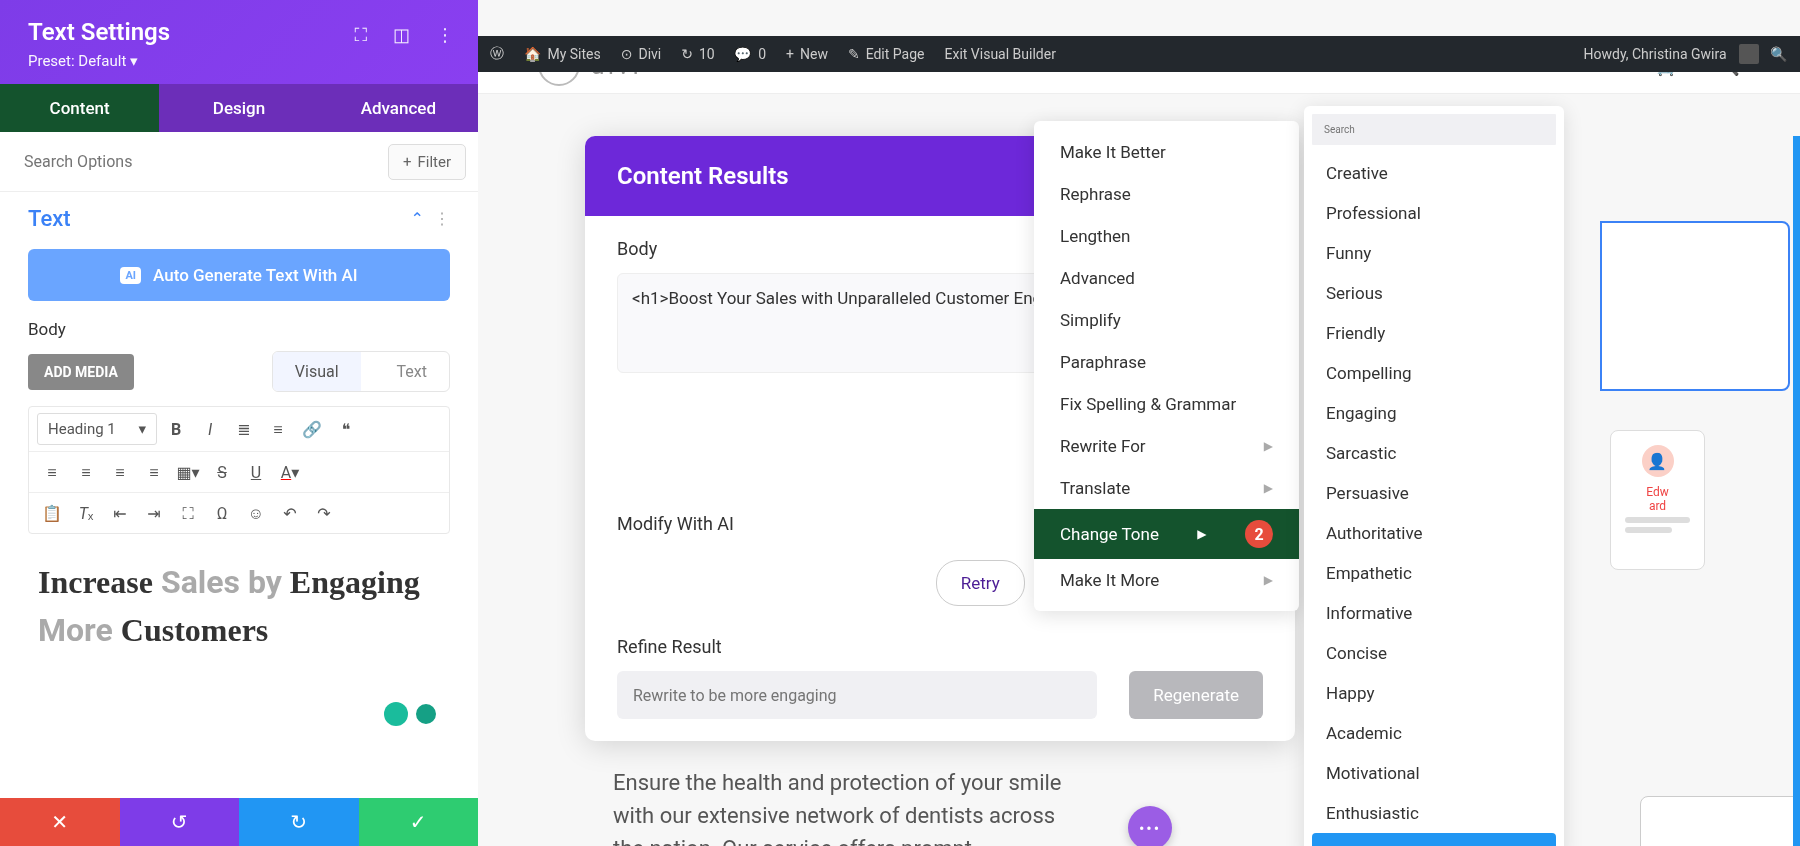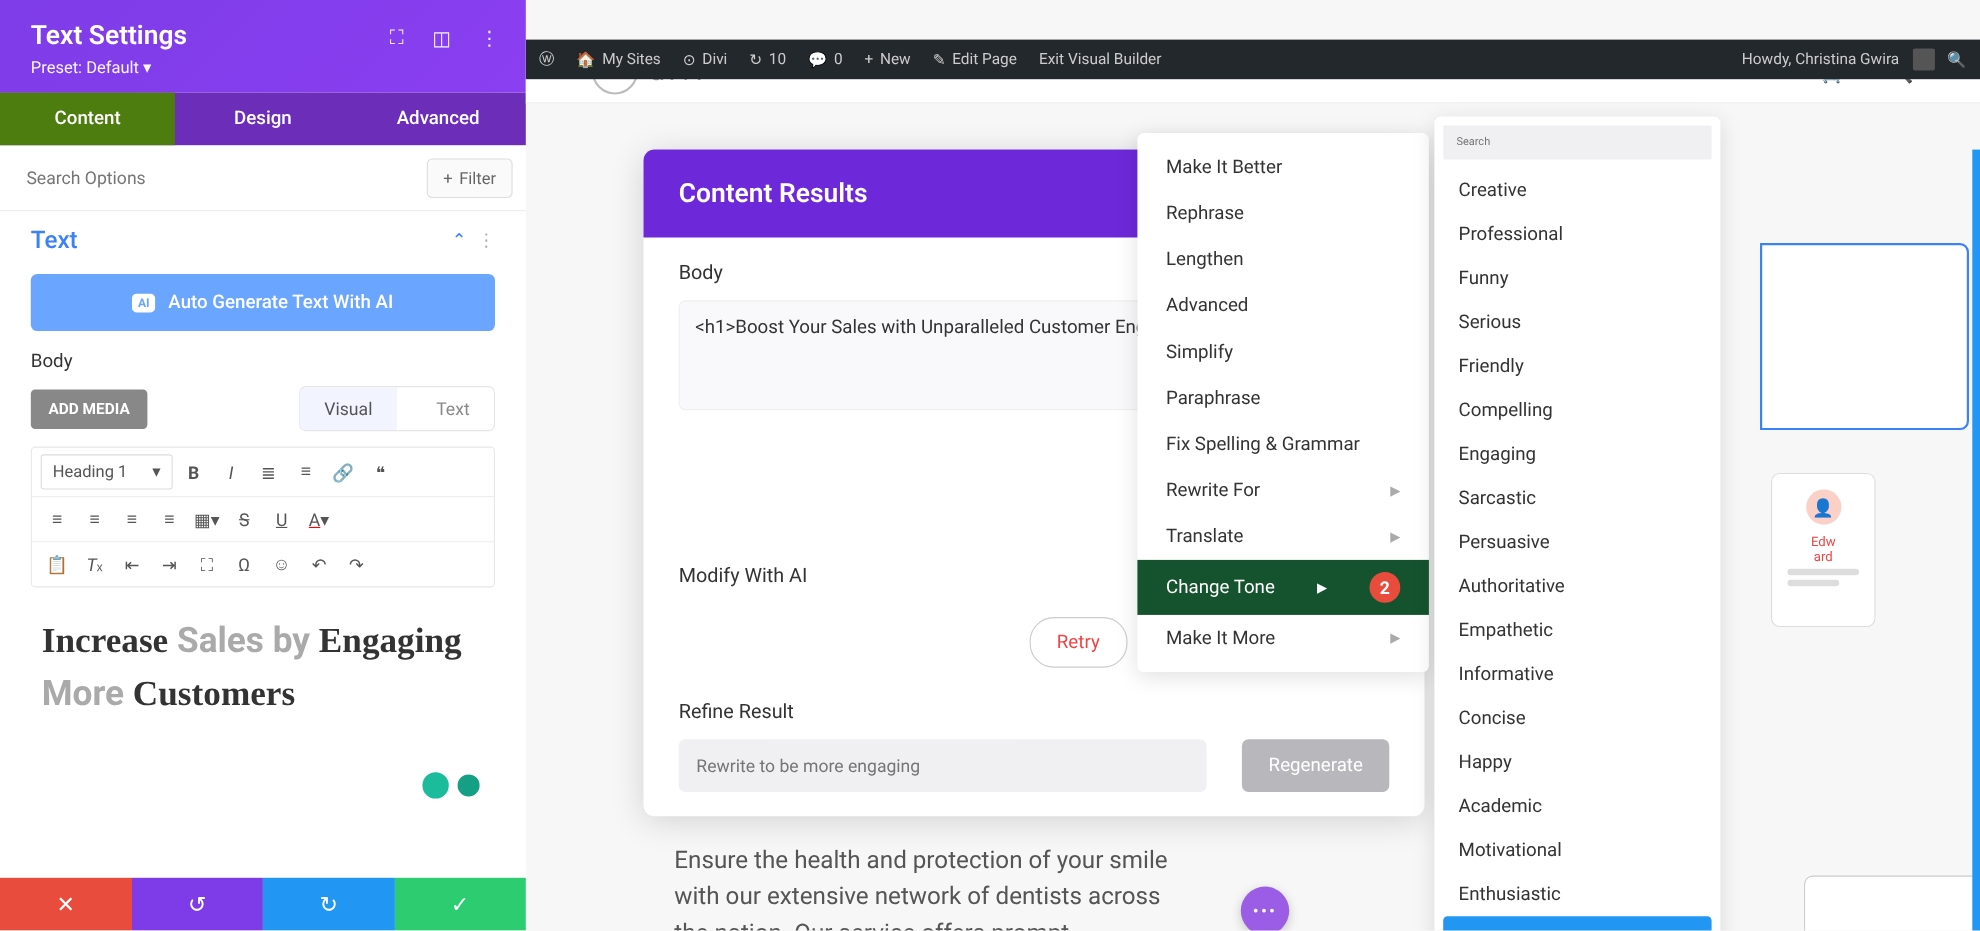--- a/index.html
+++ b/index.html
@@ -15,21 +15,21 @@
 
 .settings-panel { position: absolute; left: 0; top: 0; width: 478px; height: 100%; background: #fff; display: flex; flex-direction: column; }
 .settings-header { background: linear-gradient(135deg, #7e3ce8, #8a3ff0); color: #fff; padding: 18px 28px 14px; position: relative; }
 .settings-title { font-size: 24px; font-weight: 600; }
 .settings-preset { font-size: 15px; margin-top: 6px; opacity: 0.95; }
 .hdr-icons { position: absolute; right: 24px; top: 24px; display: flex; gap: 26px; }
 .hdr-icons span { cursor: pointer; opacity: .9; font-size: 18px; }
 
 .tabs { display: flex; background: #6c2eb9; }
 .tab { padding: 14px 0; color: #fff; font-size: 17px; font-weight: 500; cursor: pointer; text-align: center; flex: 1; }
-.tab.active { background: #4d7c0f; }
+.tab.active { background: #14532d; }
 
 .search-row { display: flex; align-items: center; padding: 10px 12px; border-bottom: 1px solid #eee; }
 .search-input { flex: 1; border: none; padding: 10px 12px; font-size: 16px; background: transparent; outline: none; }
 .filter-btn { display: flex; align-items: center; gap: 6px; padding: 8px 14px; border: 1px solid #ddd; border-radius: 5px; background: #fafafa; cursor: pointer; color: #666; font-size: 15px; }
 
 .section { padding: 14px 28px; }
 .section-head { display: flex; align-items: center; justify-content: space-between; }
 .section-title { color: #3b82f6; font-size: 22px; font-weight: 500; }
 .chevron { color: #3b82f6; cursor: pointer; }
 .options-dots { color: #aaa; cursor: pointer; margin-left: 10px; }
@@ -75,21 +75,21 @@
 .cart-icon, .search-icon { color: #555; cursor: pointer; font-size: 20px; }
 
 
 .modal { position: absolute; left: 107px; top: 100px; width: 710px; background: #fff; border-radius: 10px; box-shadow: 0 4px 30px rgba(0,0,0,.15); overflow: visible; }
 .modal-header { background: #6d28d9; color: #fff; padding: 26px 32px; border-radius: 10px 10px 0 0; font-size: 24px; font-weight: 600; }
 .modal-body { padding: 22px 32px; }
 .body-title { font-size: 18px; color: #333; margin-bottom: 14px; }
 .body-box { background: #f9f9fb; border: 1px solid #eee; border-radius: 6px; padding: 14px; font-size: 17px; color: #333; min-height: 100px; }
 .modify-label { font-size: 18px; color: #333; margin-top: 20px; }
 .btn-row { display: flex; gap: 12px; justify-content: flex-end; margin-top: 26px; align-items: center; }
-.pill-btn { border: 1px solid #ccc; border-radius: 22px; padding: 12px 24px; font-size: 17px; cursor: pointer; background: #fff; color: #ef4444; display: flex; align-items: center; gap: 8px; }
+.pill-btn { border: 1px solid #ccc; border-radius: 22px; padding: 12px 24px; font-size: 17px; cursor: pointer; background: #fff; color: #4c1d95; display: flex; align-items: center; gap: 8px; }
 .badge-num { background: #e74c3c; color: #fff; width: 28px; height: 28px; border-radius: 50%; display: flex; align-items: center; justify-content: center; font-size: 16px; font-weight: 700; }
 .refine-label { font-size: 18px; color: #333; margin: 30px 0 14px; }
 .refine-row { display: flex; gap: 32px; }
 .refine-input { flex: 1; background: #f0f0f3; border: none; border-radius: 6px; padding: 14px 16px; font-size: 16px; outline: none; }
 .regen-btn { background: #b8b8bc; color: #fff; border-radius: 6px; padding: 14px 24px; font-size: 17px; cursor: pointer; }
 
 
 .dd1 { position: absolute; left: 556px; top: 85px; width: 265px; background: #fff; border-radius: 6px; box-shadow: 0 4px 20px rgba(0,0,0,.12); padding: 10px 0; z-index: 10; }
 .dd1-item { padding: 11px 26px; font-size: 17px; color: #333; cursor: pointer; display: flex; align-items: center; justify-content: space-between; }
 .dd1-item.active { background: #14532d; color: #fff; }

